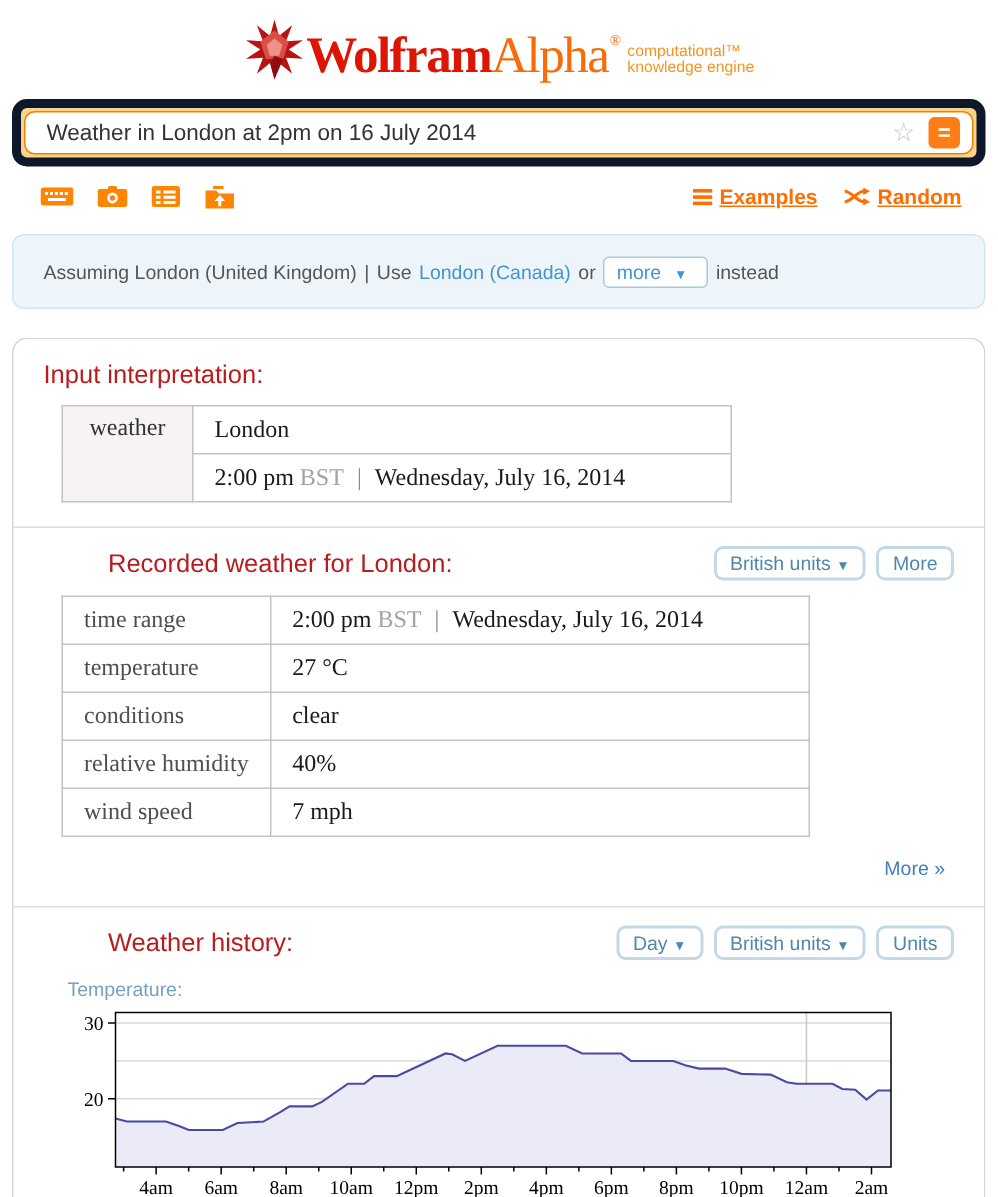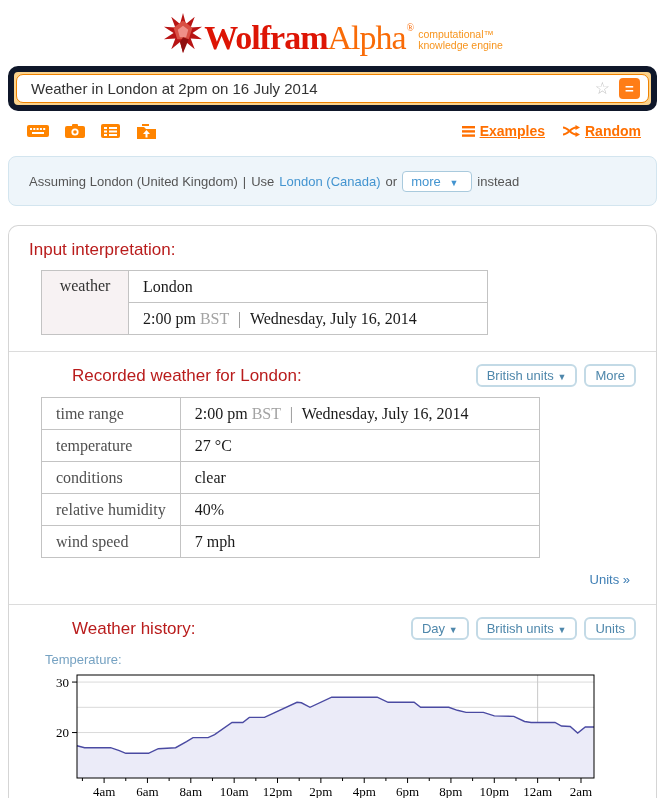--- a/index.html
+++ b/index.html
@@ -219,21 +219,21 @@
         <td class="lblcell">relative humidity</td>
         <td class="valcell">40%</td>
       </tr>
       <tr>
         <td class="lblcell">wind speed</td>
         <td class="valcell">7 mph</td>
       </tr>
     </tbody>
       </table>
     <div class="units-line">
-      <span class="units-link">Units »</span>
+      <span class="units-link">More »</span>
     </div>
   </div>
 
   <div class="pod">
     <div class="pod-head">
       <h2 class="pod-title">Weather history:</h2>
       <div class="pod-btns">
         <button class="wa-btn"><span>Day</span> <span class="caret">▼</span></button>
         <button class="wa-btn"><span>British units</span> <span class="caret">▼</span></button>
         <button class="wa-btn">Units</button>

